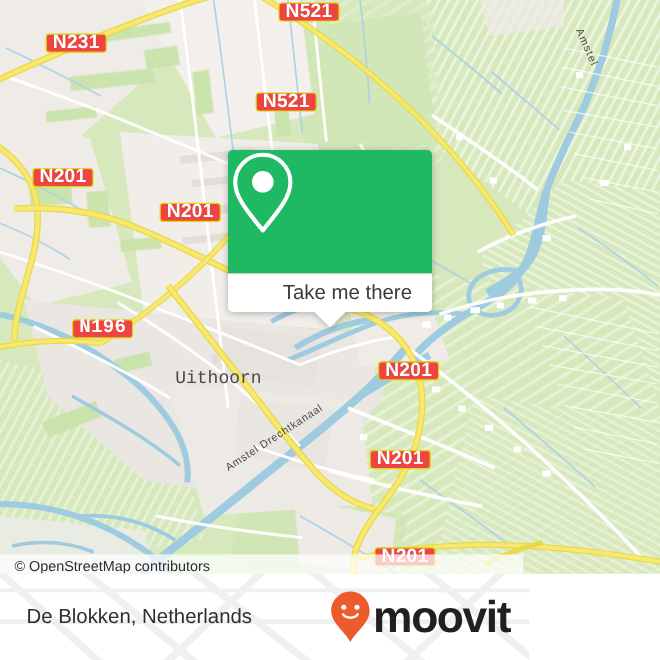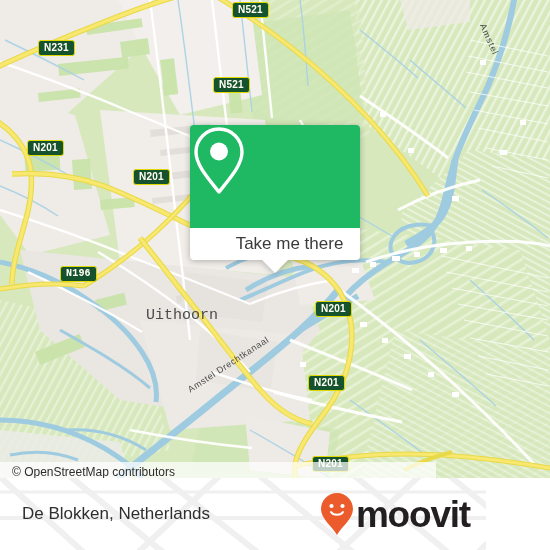--- a/index.html
+++ b/index.html
@@ -10,25 +10,25 @@
   }
   .screen{position:relative;width:550px;height:550px;overflow:hidden;}
 
   
   .map{position:absolute;left:0;top:0;width:550px;height:478px;overflow:hidden;background:#e9f0dc;}
   .map svg{position:absolute;left:0;top:0;}
 
   
   .shield{
     position:absolute;
-    background:#14532d;
+    background:#ef4444;
     border:1px solid #e0d800;
     border-radius:3px;
     color:#ffffff;
-    font-size:10px;
+    font-size:16px;
     font-weight:bold;
     letter-spacing:0.2px;
     padding:1px 5px 2px 5px;
     line-height:11px;
     text-shadow:0 0 1px rgba(120,110,0,.35);
     white-space:nowrap;
   }
 
   
   .place-label{
@@ -78,21 +78,21 @@
     background:rgba(255,255,255,.72);
     display:flex;align-items:center;
   }
   .attribution span{
     color:#2d2d2d;font-size:12px;padding-left:12px;
   }
 
   
   .footer{
     position:absolute;left:0;top:478px;width:441px;height:72px;
-    background:#ffffff;overflow:hidden;padding-left:45px;
+    background:#ffffff;overflow:hidden;
   }
   .footer-bg{position:absolute;left:0;top:0;}
   .footer-title{
     position:absolute;left:22px;top:50%;transform:translateY(-50%);
     color:#2f2f2f;font-size:17px;white-space:nowrap;
   }
   .brand{
     position:absolute;right:16px;top:50%;transform:translateY(-50%);
     display:flex;align-items:center;
   }
@@ -324,21 +324,21 @@
 
         <path d="M404,470 C420,462 436,456 452,452" stroke="#e8d949" stroke-width="4" fill="none"></path>
       </g>
     </svg>
 
     <div class="place-label" style="left:146px;top:307px;">Uithoorn</div>
 
     <div class="water-label" style="left:487px;top:22px;transform:rotate(66deg);transform-origin:left top;letter-spacing:1px;">Amstel</div>
     <div class="water-label" style="left:186px;top:386px;transform:rotate(-33deg);transform-origin:left top;letter-spacing:0.6px;">Amstel Drechtkanaal</div>
 
-    <div class="shield" style="left:38px;top:28px;margin-top:12px;">N231</div>
+    <div class="shield" style="left:38px;top:28px;">N231</div>
     <div class="shield" style="left:232px;top:2px;">N521</div>
     <div class="shield" style="left:213px;top:77px;">N521</div>
     <div class="shield" style="left:27px;top:140px;">N201</div>
     <div class="shield" style="left:133px;top:169px;">N201</div>
     <div class="shield" style="left:60px;top:266px;font-family:Liberation Mono, monospace;">N196</div>
     <div class="shield" style="left:315px;top:301px;">N201</div>
     <div class="shield" style="left:308px;top:375px;">N201</div>
     <div class="shield" style="left:312px;top:456px;">N201</div>
 
     <div class="callout">

